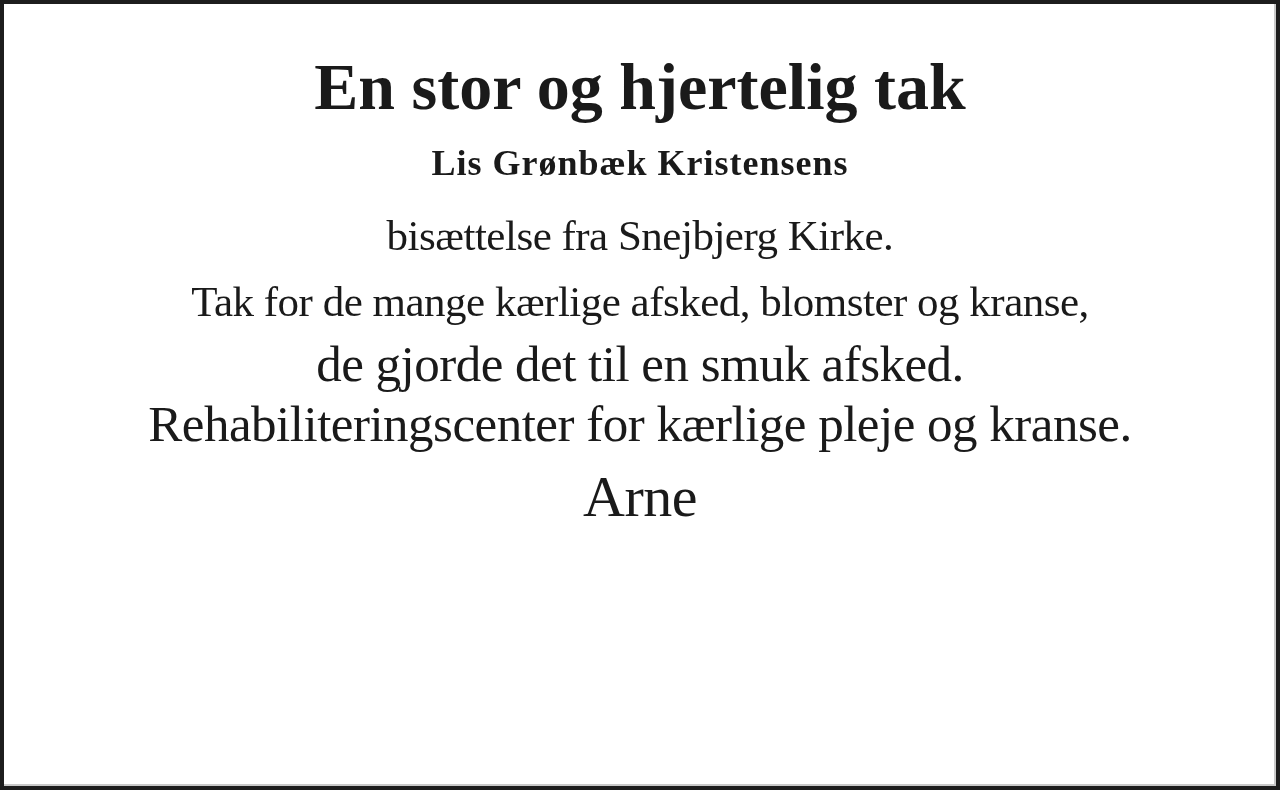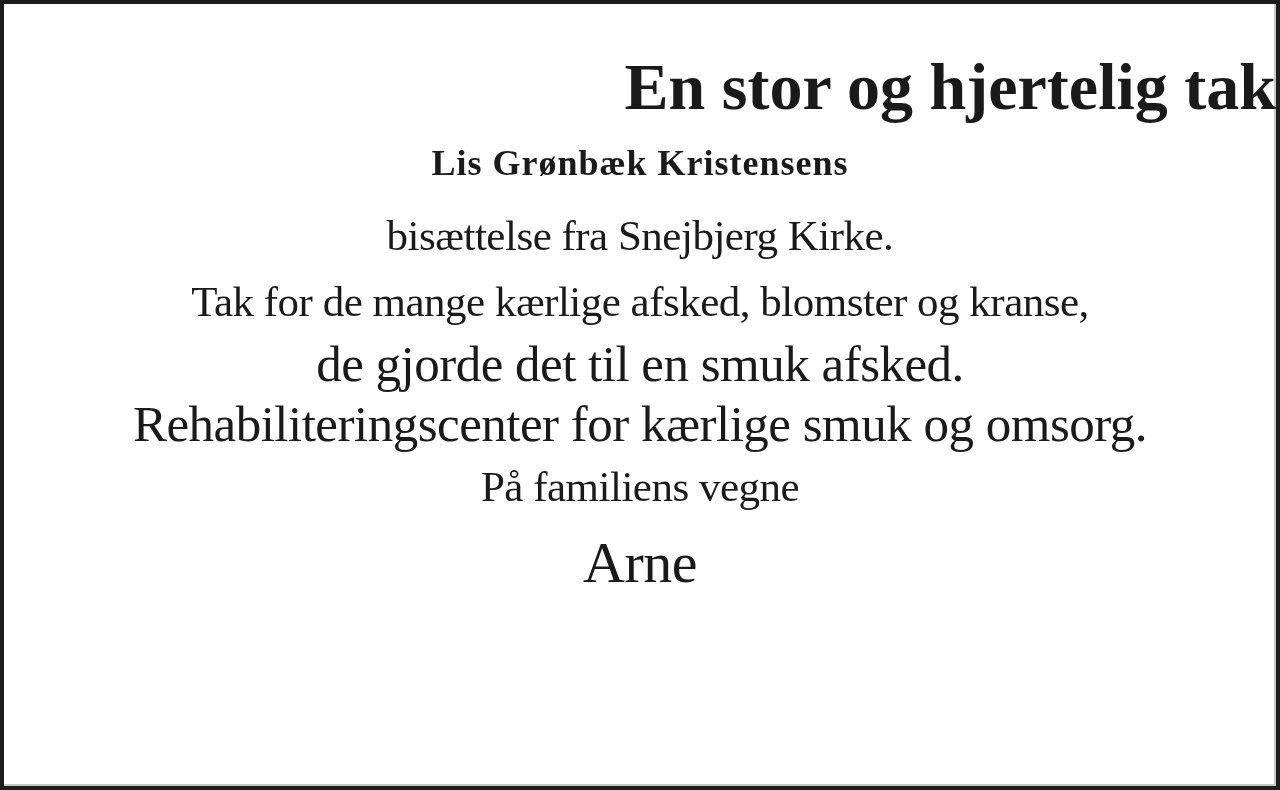--- a/index.html
+++ b/index.html
@@ -28,21 +28,20 @@
   }
   .line {
     white-space: nowrap;
     letter-spacing: -0.5px;
   }
   .title {
     font-size: 66px;
     line-height: 74px;
     font-weight: 700;
     letter-spacing: 0px;
-    text-align: right;
   }
   .subtitle {
     font-size: 43px;
     line-height: 72px;
     font-weight: 400;
   }
   .name {
     font-size: 36px;
     line-height: 78px;
     font-weight: 700;
@@ -69,17 +68,16 @@
 </head>
 <body>
 
 <div class="page">
   <div class="card">
     <div class="line title">En stor og hjertelig tak</div>
     <div class="line name">Lis Grønbæk Kristensens</div>
     <div class="line event">bisættelse fra Snejbjerg Kirke.</div>
     <div class="line body-line-1">Tak for de mange kærlige afsked, blomster og kranse,</div>
     <div class="line body-line">de gjorde det til en smuk afsked.</div>
-    <div class="line body-line">Rehabiliteringscenter for kærlige smuk og omsorg.</div>
-    <div class="line closing">På familiens vegne</div>
+    <div class="line body-line">Rehabiliteringscenter for kærlige pleje og kranse.</div>
     <div class="line signature">Arne</div>
   </div>
 </div>
 
 </body></html>

